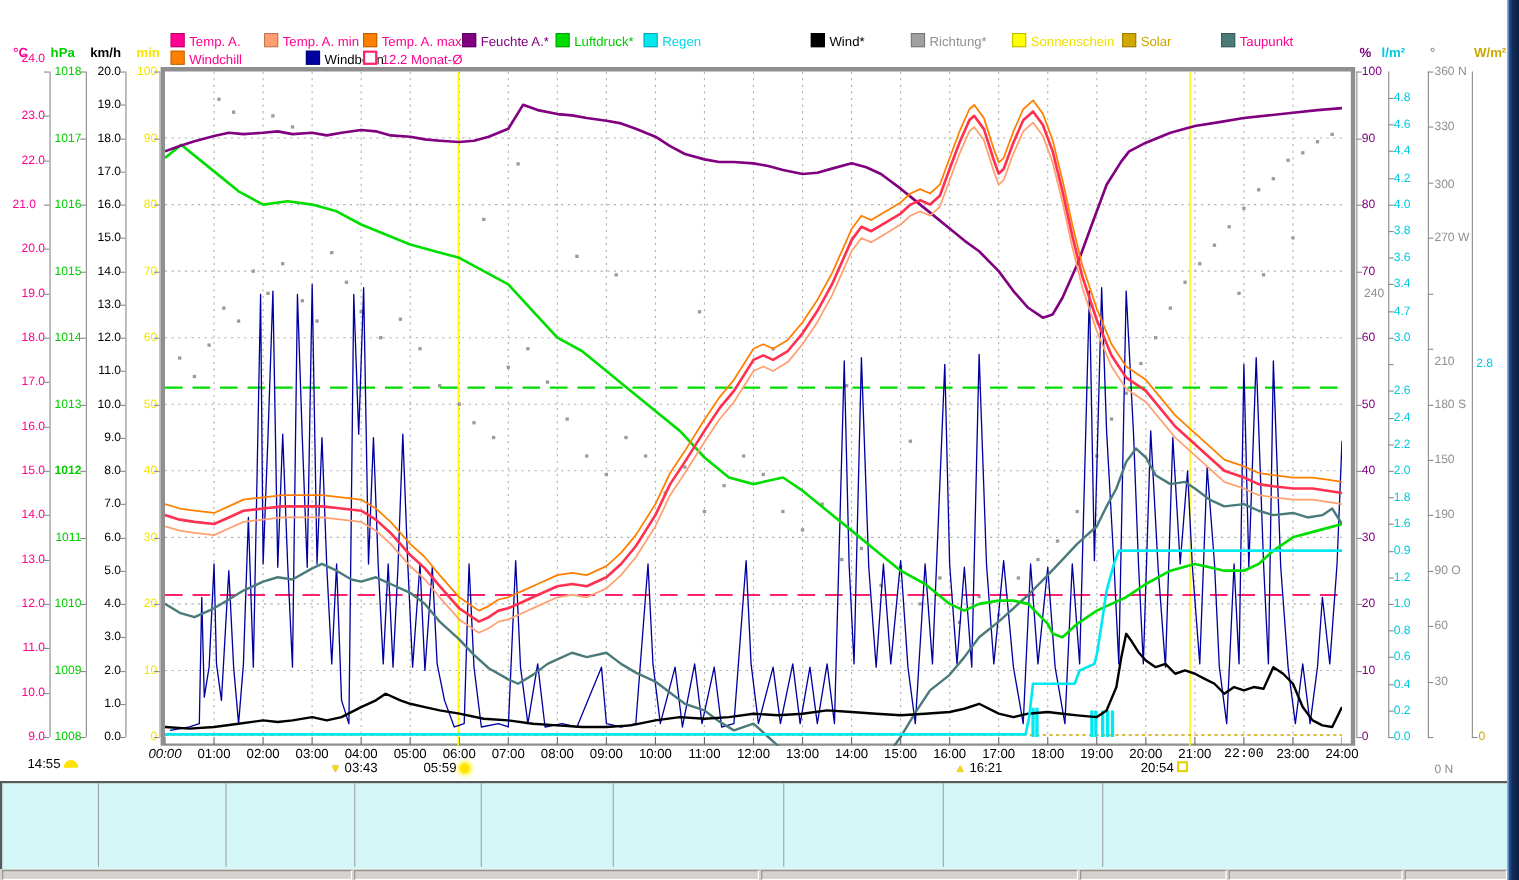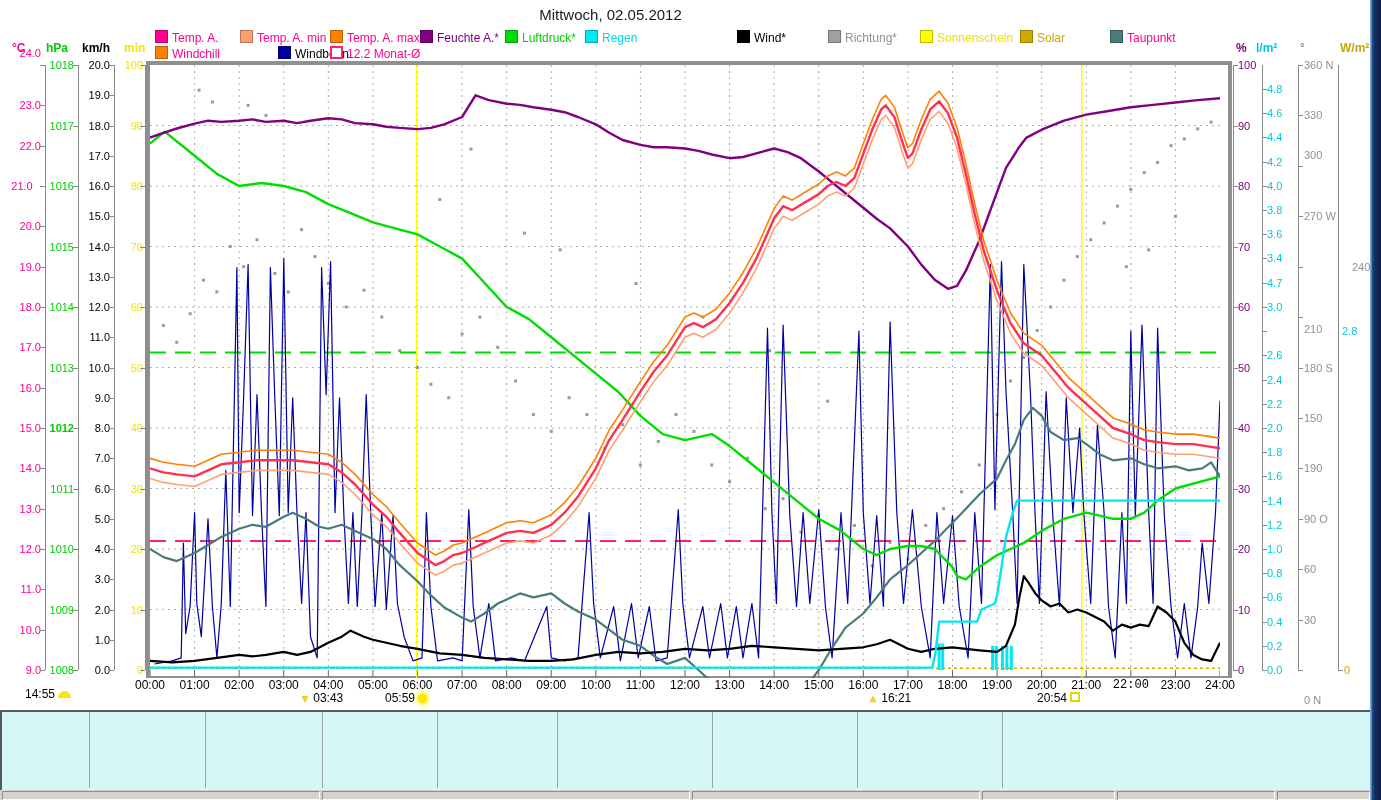--- a/index.html
+++ b/index.html
@@ -26,21 +26,20 @@
   .tcell{font-size:12px;color:#000;line-height:14px;white-space:nowrap;}
   .b{font-weight:bold;}
   #statusbar{left:0;top:790px;width:1370px;height:10px;background:#d6d3ce;}
   .seg{position:absolute;top:1px;height:7px;background:#d6d3ce;border:1px solid;border-color:#8c8c8c #ffffff #ffffff #8c8c8c;}
   #winborder{left:1370px;top:0;width:11px;height:800px;background:linear-gradient(to right,#7fb0dc 0,#7fb0dc 1px,#27508e 2px,#122c5c 5px,#0c1f44 100%);}
 </style>
 </head>
 <body>
 <div id="stage">
 
-<div class="abs" id="title">Mittwoch, 02.05.2012</div>
 <div class="abs" id="legend">
       <div class="abs legend-item" style="left: 155px; top: 30px; color: rgb(255, 0, 144);"><span class="sw" style="background: rgb(255, 0, 144);"></span><span>Temp. A.</span></div>
       <div class="abs legend-item" style="left: 240px; top: 30px; color: rgb(255, 0, 144);"><span class="sw" style="background: rgb(255, 159, 112);"></span><span>Temp. A. min</span></div>
       <div class="abs legend-item" style="left: 330px; top: 30px; color: rgb(255, 0, 144);"><span class="sw" style="background: rgb(255, 128, 0);"></span><span>Temp. A. max</span></div>
       <div class="abs legend-item" style="left: 420px; top: 30px; color: rgb(128, 0, 128);"><span class="sw" style="background: rgb(128, 0, 128);"></span><span>Feuchte A.*</span></div>
       <div class="abs legend-item" style="left: 505px; top: 30px; color: rgb(0, 204, 0);"><span class="sw" style="background: rgb(0, 221, 0);"></span><span>Luftdruck*</span></div>
       <div class="abs legend-item" style="left: 585px; top: 30px; color: rgb(0, 216, 232);"><span class="sw" style="background: rgb(0, 232, 240);"></span><span>Regen</span></div>
       <div class="abs legend-item" style="left: 737px; top: 30px; color: rgb(0, 0, 0);"><span class="sw" style="background: rgb(0, 0, 0);"></span><span>Wind*</span></div>
       <div class="abs legend-item" style="left: 828px; top: 30px; color: rgb(144, 144, 144);"><span class="sw" style="background: rgb(160, 160, 160);"></span><span>Richtung*</span></div>
       <div class="abs legend-item" style="left: 920px; top: 30px; color: rgb(240, 224, 0);"><span class="sw" style="background: rgb(255, 255, 0);"></span><span>Sonnenschein</span></div>
@@ -230,21 +229,21 @@
       <div class="abs axis-label" style="top: 374.5px; color: rgb(0, 200, 224); left: 1267px;">2.4</div>
       <div class="abs tick" style="top: 379.5px; width: 5px; left: 1262px;"></div>
       <div class="abs axis-label" style="top: 398.708px; color: rgb(0, 200, 224); left: 1267px;">2.2</div>
       <div class="abs tick" style="top: 403.708px; width: 5px; left: 1262px;"></div>
       <div class="abs axis-label" style="top: 422.917px; color: rgb(0, 200, 224); left: 1267px;">2.0</div>
       <div class="abs tick" style="top: 427.917px; width: 5px; left: 1262px;"></div>
       <div class="abs axis-label" style="top: 447.125px; color: rgb(0, 200, 224); left: 1267px;">1.8</div>
       <div class="abs tick" style="top: 452.125px; width: 5px; left: 1262px;"></div>
       <div class="abs axis-label" style="top: 471.333px; color: rgb(0, 200, 224); left: 1267px;">1.6</div>
       <div class="abs tick" style="top: 476.333px; width: 5px; left: 1262px;"></div>
-      <div class="abs axis-label" style="top: 495.542px; color: rgb(0, 200, 224); left: 1267px;">1.4</div>
+      <div class="abs axis-label" style="top: 495.542px; color: rgb(0, 200, 224); left: 1267px;">0.9</div>
       <div class="abs tick" style="top: 500.542px; width: 5px; left: 1262px;"></div>
       <div class="abs axis-label" style="top: 519.75px; color: rgb(0, 200, 224); left: 1267px;">1.2</div>
       <div class="abs tick" style="top: 524.75px; width: 5px; left: 1262px;"></div>
       <div class="abs axis-label" style="top: 543.958px; color: rgb(0, 200, 224); left: 1267px;">1.0</div>
       <div class="abs tick" style="top: 548.958px; width: 5px; left: 1262px;"></div>
       <div class="abs axis-label" style="top: 568.167px; color: rgb(0, 200, 224); left: 1267px;">0.8</div>
       <div class="abs tick" style="top: 573.167px; width: 5px; left: 1262px;"></div>
       <div class="abs axis-label" style="top: 592.375px; color: rgb(0, 200, 224); left: 1267px;">0.6</div>
       <div class="abs tick" style="top: 597.375px; width: 5px; left: 1262px;"></div>
       <div class="abs axis-label" style="top: 616.583px; color: rgb(0, 200, 224); left: 1267px;">0.4</div>
@@ -252,25 +251,25 @@
       <div class="abs axis-label" style="top: 640.792px; color: rgb(0, 200, 224); left: 1267px;">0.2</div>
       <div class="abs tick" style="top: 645.792px; width: 5px; left: 1262px;"></div>
       <div class="abs axis-label" style="top: 665px; color: rgb(0, 200, 224); left: 1267px;">0.0</div>
       <div class="abs tick" style="top: 670px; width: 5px; left: 1262px;"></div>
       <div class="abs axis-head" style="left: 1300px; top: 42px; color: rgb(143, 143, 143);">°</div>
       <div class="abs axline" style="left: 1298px; top: 65px; height: 605px;"></div>
       <div class="abs axis-label" style="top: 60px; color: rgb(143, 143, 143); left: 1304px;">360 N</div>
       <div class="abs tick" style="top: 65px; width: 5px; left: 1298px;"></div>
       <div class="abs axis-label" style="top: 110.417px; color: rgb(143, 143, 143); left: 1304px;">330</div>
       <div class="abs tick" style="top: 115.417px; width: 5px; left: 1298px;"></div>
-      <div class="abs axis-label" style="top: 150px; color: rgb(143, 143, 143); left: 1304px;">300</div>
+      <div class="abs axis-label" style="top: 163px; color: rgb(143, 143, 143); left: 1304px;">300</div>
       <div class="abs tick" style="top: 165.833px; width: 5px; left: 1298px;"></div>
       <div class="abs axis-label" style="top: 211.25px; color: rgb(143, 143, 143); left: 1304px;">270 W</div>
       <div class="abs tick" style="top: 216.25px; width: 5px; left: 1298px;"></div>
-      <div class="abs axis-label" style="top: 261.667px; color: rgb(143, 143, 143); left: 1340px; margin-left: 12px;">240</div>
+      <div class="abs axis-label" style="top: 261.667px; color: rgb(143, 143, 143); left: 1228px; margin-left: 12px;">240</div>
       <div class="abs tick" style="top: 266.667px; width: 5px; left: 1298px;"></div>
       <div class="abs axis-label" style="top: 312.083px; color: rgb(143, 143, 143); left: 1304px; margin-top: 12px;">210</div>
       <div class="abs tick" style="top: 317.083px; width: 5px; left: 1298px;"></div>
       <div class="abs axis-label" style="top: 362.5px; color: rgb(143, 143, 143); left: 1304px;">180 S</div>
       <div class="abs tick" style="top: 367.5px; width: 5px; left: 1298px;"></div>
       <div class="abs axis-label" style="top: 412.917px; color: rgb(143, 143, 143); left: 1304px;">150</div>
       <div class="abs tick" style="top: 417.917px; width: 5px; left: 1298px;"></div>
       <div class="abs axis-label" style="top: 463.333px; color: rgb(143, 143, 143); left: 1304px;">190</div>
       <div class="abs tick" style="top: 468.333px; width: 5px; left: 1298px;"></div>
       <div class="abs axis-label" style="top: 513.75px; color: rgb(143, 143, 143); left: 1304px;">90 O</div>
@@ -444,21 +443,21 @@
         <polyline points="0.0,78.6 14.7,66.6 44.6,90.8 66.9,108.9 89.2,121.0 111.5,118.0 133.8,121.0 156.0,127.1 178.3,139.1 200.6,148.2 222.9,157.3 245.2,163.4 267.5,169.4 289.8,181.5 312.1,193.6 334.4,217.8 356.7,242.0 379.0,254.1 401.3,272.3 423.5,290.4 445.8,308.6 468.1,326.7 490.4,350.9 512.7,369.1 535.0,375.1 548.4,372.1 561.8,369.1 579.6,381.1 601.9,399.3 624.2,417.4 646.5,435.6 668.8,453.8 691.0,465.9 713.3,484.0 726.7,490.1 740.1,484.0 757.9,481.0 771.3,481.0 784.7,484.0 802.5,502.1 807.0,511.2 815.9,514.3 829.3,502.1 847.1,490.1 860.5,484.0 873.8,477.9 891.7,465.9 914.0,453.8 936.3,447.7 949.6,450.7 963.0,453.8 980.8,453.8 994.2,447.7 1007.6,435.6 1025.4,423.5 1047.7,417.4 1070.0,411.4" fill="none" stroke="#00dd00" stroke-width="2.4" stroke-dasharray="none" stroke-linejoin="round"></polyline>
         <polyline points="0.0,72.6 13.4,67.8 26.8,63.5 44.6,58.7 58.0,55.7 71.3,56.9 89.2,55.7 102.5,54.4 115.9,56.9 133.8,55.7 147.1,58.1 160.5,55.7 178.3,53.2 191.7,54.4 205.1,58.1 222.9,59.3 236.3,61.7 249.7,62.9 267.5,64.1 280.9,62.9 294.3,59.3 312.1,52.0 325.5,30.3 338.8,35.1 356.7,38.7 370.0,39.9 383.4,42.3 401.3,44.8 414.6,47.2 428.0,52.0 445.8,59.3 459.2,67.8 472.6,75.0 490.4,79.9 503.8,82.3 517.2,82.3 535.0,83.5 548.4,85.9 561.8,89.5 579.6,93.2 593.0,92.0 606.3,88.3 624.2,83.5 637.5,87.1 650.9,93.2 668.8,106.5 682.1,117.4 695.5,128.3 713.3,142.8 726.7,153.7 740.1,163.4 757.9,181.5 771.3,199.6 784.7,214.8 798.0,223.8 807.0,220.8 815.9,205.7 829.3,175.5 842.6,139.1 856.0,102.9 869.4,81.7 876.5,72.6 891.7,64.7 914.0,55.7 936.3,49.6 958.5,46.0 980.8,42.3 1003.1,39.9 1025.4,37.5 1047.7,35.1 1070.0,33.3" fill="none" stroke="#800080" stroke-width="2.4" stroke-dasharray="none" stroke-linejoin="round"></polyline>
         <polyline points="0.0,393.3 13.4,397.3 26.8,399.3 44.6,401.3 58.0,395.3 71.3,389.2 89.2,387.2 107.0,385.2 124.8,385.2 142.7,385.2 160.5,387.2 178.3,389.2 191.7,397.3 205.1,409.4 222.9,429.5 236.3,441.6 249.7,457.8 267.5,478.0 276.4,484.0 285.3,490.1 294.3,486.0 303.2,480.0 312.1,478.0 325.5,471.9 338.8,465.9 356.7,457.8 370.0,455.8 383.4,457.8 401.3,449.7 414.6,437.6 428.0,421.5 445.8,393.3 459.2,365.0 472.6,344.9 490.4,316.6 503.8,296.5 517.2,280.3 535.0,252.1 543.9,248.0 552.8,252.1 566.2,244.0 579.6,227.9 593.0,207.7 606.3,183.5 624.2,143.2 633.1,131.1 642.0,135.1 655.4,127.0 668.8,119.0 677.7,110.9 686.6,106.9 695.5,110.9 704.4,102.9 713.3,78.7 722.3,54.5 731.2,34.3 735.6,30.3 744.5,42.4 753.5,70.6 757.9,82.7 762.4,78.7 771.3,54.5 780.2,34.3 789.1,26.2 798.0,38.3 807.0,62.5 815.9,98.8 824.8,139.1 833.7,175.5 847.1,215.8 860.5,248.0 873.8,268.2 891.7,280.3 905.0,296.5 918.4,312.6 936.3,328.7 949.6,340.8 963.0,352.9 980.8,359.0 994.2,365.0 1007.6,367.0 1025.4,369.1 1043.3,369.1 1056.6,371.1 1070.0,373.1" fill="none" stroke="#ff8000" stroke-width="1.6" stroke-dasharray="none" stroke-linejoin="round"></polyline>
         <polyline points="0.0,413.4 13.4,417.4 26.8,419.5 44.6,421.5 58.0,415.4 71.3,409.4 89.2,407.4 107.0,405.4 124.8,405.4 142.7,405.4 160.5,407.4 178.3,409.4 191.7,417.4 205.1,429.5 222.9,449.7 236.3,461.8 249.7,478.0 267.5,498.1 276.4,504.2 285.3,510.2 294.3,506.2 303.2,500.1 312.1,498.1 325.5,492.1 338.8,486.0 356.7,478.0 370.0,475.9 383.4,478.0 401.3,469.9 414.6,457.8 428.0,441.6 445.8,413.4 459.2,385.2 472.6,365.0 490.4,336.8 503.8,316.6 517.2,300.5 535.0,272.3 543.9,268.2 552.8,272.3 566.2,264.2 579.6,248.0 593.0,227.9 606.3,203.7 624.2,163.4 633.1,151.3 642.0,155.3 655.4,147.2 668.8,139.1 677.7,131.1 686.6,127.0 695.5,131.1 704.4,123.0 713.3,98.8 722.3,74.6 731.2,54.5 735.6,50.4 744.5,62.5 753.5,90.8 757.9,102.9 762.4,98.8 771.3,74.6 780.2,54.5 789.1,46.4 798.0,58.5 807.0,82.7 815.9,119.0 824.8,159.3 833.7,195.6 847.1,236.0 860.5,268.2 873.8,288.4 891.7,300.5 905.0,316.6 918.4,332.8 936.3,348.9 949.6,361.0 963.0,373.1 980.8,379.1 994.2,385.2 1007.6,387.2 1025.4,389.2 1043.3,389.2 1056.6,391.2 1070.0,393.3" fill="none" stroke="#ffa070" stroke-width="1.6" stroke-dasharray="none" stroke-linejoin="round"></polyline>
         <polyline points="0.0,403.3 13.4,407.4 26.8,409.4 44.6,411.4 58.0,405.4 71.3,399.3 89.2,397.3 107.0,395.3 124.8,395.3 142.7,395.3 160.5,397.3 178.3,399.3 191.7,407.4 205.1,419.5 222.9,439.6 236.3,451.7 249.7,467.9 267.5,488.0 276.4,494.1 285.3,500.1 294.3,496.1 303.2,490.1 312.1,488.0 325.5,482.0 338.8,475.9 356.7,467.9 370.0,465.9 383.4,467.9 401.3,459.8 414.6,447.7 428.0,431.6 445.8,403.3 459.2,375.1 472.6,354.9 490.4,326.7 503.8,306.5 517.2,290.4 535.0,262.2 543.9,258.1 552.8,262.2 566.2,254.1 579.6,238.0 593.0,217.8 606.3,193.6 624.2,153.3 633.1,141.2 642.0,145.2 655.4,137.1 668.8,129.1 677.7,121.0 686.6,117.0 695.5,121.0 704.4,112.9 713.3,88.7 722.3,64.5 731.2,44.4 735.6,40.3 744.5,52.4 753.5,80.7 757.9,92.8 762.4,88.7 771.3,64.5 780.2,44.4 789.1,36.3 798.0,48.4 807.0,72.6 815.9,108.9 824.8,149.2 833.7,185.5 847.1,225.9 860.5,258.1 873.8,278.3 891.7,290.4 905.0,306.5 918.4,322.7 936.3,338.8 949.6,350.9 963.0,363.0 980.8,369.1 994.2,375.1 1007.6,377.1 1025.4,379.1 1043.3,379.1 1056.6,381.1 1070.0,383.2" fill="none" stroke="#ff3050" stroke-width="2.4" stroke-dasharray="none" stroke-linejoin="round"></polyline>
         <polyline points="0.0,595.9 22.3,597.4 44.6,595.9 66.9,592.9 89.2,589.9 102.5,591.4 115.9,589.9 133.8,586.9 147.1,589.9 160.5,586.9 178.3,577.8 191.7,571.7 200.6,565.7 214.0,571.7 222.9,574.8 236.3,577.8 249.7,580.8 267.5,583.8 289.8,588.4 312.1,589.9 334.4,592.9 356.7,594.4 379.0,595.9 401.3,595.9 423.5,594.4 445.8,589.9 468.1,586.9 490.4,588.4 512.7,586.9 535.0,583.8 557.3,585.3 579.6,583.8 601.9,580.8 624.2,582.3 646.5,583.8 668.8,585.3 691.0,583.8 713.3,582.3 726.7,579.3 740.1,574.8 757.9,583.8 771.3,586.9 784.7,583.8 802.5,582.3 815.9,583.8 829.3,585.3 847.1,586.9 856.0,580.8 864.9,559.6 869.4,532.4 873.8,511.2 878.3,517.3 885.0,527.9 891.7,535.4 900.6,541.5 909.5,538.5 918.4,547.5 927.3,544.5 936.3,547.5 945.2,552.1 954.1,556.6 963.0,565.7 971.9,559.6 980.8,562.6 989.8,559.6 998.7,561.1 1007.6,541.5 1016.5,547.5 1025.4,556.6 1034.3,577.8 1043.3,589.9 1052.2,594.4 1061.1,595.9 1070.0,577.8" fill="none" stroke="#000000" stroke-width="2.2" stroke-dasharray="none" stroke-linejoin="round"></polyline>
         <polyline points="0.0,602.6 782.4,602.6 785.6,586.9 789.1,556.6 827.0,556.6 831.5,544.5 844.9,538.5 847.1,530.0 851.5,502.2 856.0,471.9 862.7,447.7 867.1,435.6 1070.0,435.6" fill="none" stroke="#00e8f0" stroke-width="2.4" stroke-dasharray="none" stroke-linejoin="round"></polyline>
       </svg>
     </div>
 <div class="abs" id="xlabels">
-      <div class="abs xlab" style="left: 150px; top: 678px;">00:00</div>
+      <div class="abs xlab" style="left: 150px; top: 678px; font-style: italic;">00:00</div>
       <div class="abs xlab" style="left: 194.583px; top: 678px;">01:00</div>
       <div class="abs xlab" style="left: 239.167px; top: 678px;">02:00</div>
       <div class="abs xlab" style="left: 283.75px; top: 678px;">03:00</div>
       <div class="abs xlab" style="left: 328.333px; top: 678px;">04:00</div>
       <div class="abs xlab" style="left: 372.917px; top: 678px;">05:00</div>
       <div class="abs xlab" style="left: 417.5px; top: 678px;">06:00</div>
       <div class="abs xlab" style="left: 462.083px; top: 678px;">07:00</div>
       <div class="abs xlab" style="left: 506.667px; top: 678px;">08:00</div>
       <div class="abs xlab" style="left: 551.25px; top: 678px;">09:00</div>
       <div class="abs xlab" style="left: 595.833px; top: 678px;">10:00</div>

